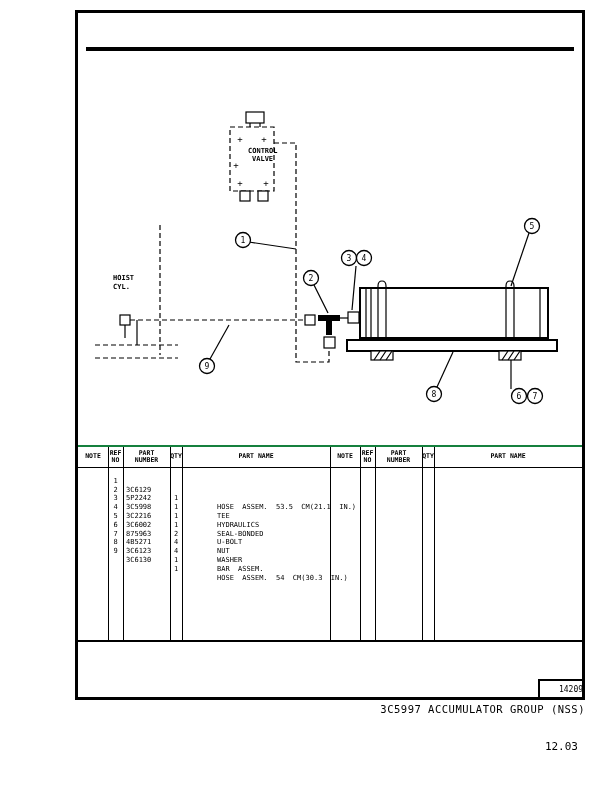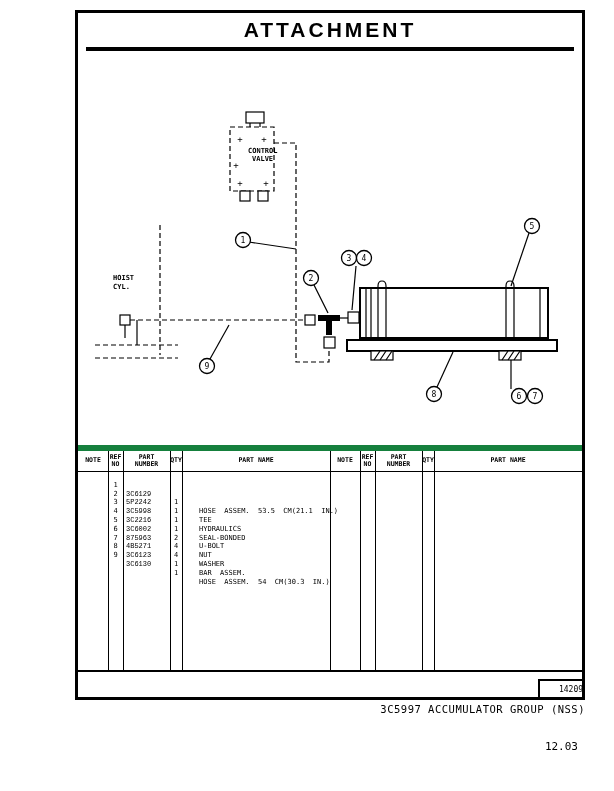--- a/index.html
+++ b/index.html
@@ -26,55 +26,54 @@
   svg .thick { stroke-width:2px; }
   svg .dash { stroke-dasharray:5 3; }
   svg .sq { fill:#fff; stroke:#000; stroke-width:1.2px; }
   svg text { fill:#000; font-family:"DejaVu Sans Mono", monospace; }
   svg .lbl { font-size:7px; font-weight:bold; }
   svg .plus { font-size:9px; text-anchor:middle; }
   .co circle { fill:#fff; stroke:#000; stroke-width:1.3px; }
   .co text { font-size:8px; text-anchor:middle; }
 
   .table-area {
-    position:absolute; top:432px; left:0; width:504px; height:227px;
-    border-top:6px solid #15803d; border-bottom:2px solid #000;
+    position:absolute; top:432px; left:0; width:504px; height:197px;
+    border-top:2px solid #15803d; border-bottom:2px solid #000;
   }
   .vline { position:absolute; top:0; bottom:0; width:1px; background:#000; }
   .hdr-bottom { position:absolute; top:20px; left:0; right:0; height:1px; background:#000; }
   .th {
     position:absolute; top:0; height:20px;
     display:flex; flex-direction:column; align-items:center; justify-content:center;
     font-weight:bold; font-size:6.5px; line-height:7.5px; text-align:center;
   }
   .rows { position:absolute; top:21px; left:0; right:0; }
   .trow { position:relative; height:8.8px; font-size:7px; line-height:8.8px; white-space:pre; }
   .c-ref  { position:absolute; left:30px; width:15px; text-align:center; }
-  .c-pn   { position:absolute; left:48px;font-family:Liberation Mono, monospace; }
+  .c-pn   { position:absolute; left:48px; }
   .c-qty  { position:absolute; left:92px; width:12px; text-align:center; }
-  .c-name { position:absolute; left:89px;padding-left:32px; }
+  .c-name { position:absolute; left:107px;padding-left:32px; }
   .form-box {
     position:absolute; right:0; bottom:0; width:44px; height:18px;
     border-left:2px solid #000; border-top:2px solid #000;
     display:flex; align-items:center; justify-content:center; font-size:8px;padding-left:20px;
   }
   .caption {
     position:absolute; top:703px; left:75px; width:510px; text-align:right;
     font-size:10.5px; letter-spacing:0.5px;
   }
   .page-number { position:absolute; top:740px; right:36px; font-size:11px;margin-left:8px; }
 </style>
 </head>
 <body>
 
 <div class="page">
   <div class="frame">
 
     <div class="header">
-      <span>ATTACHMENT</span>
     </div>
     <div class="header-rule"></div>
 
     <svg class="diagram" viewBox="0 0 504 397" xmlns="http://www.w3.org/2000/svg">
 
       <g>
         <rect class="sq" x="168" y="64" width="18" height="11"></rect>
         <line class="ln" x1="172" y1="75" x2="172" y2="79"></line>
         <line class="ln" x1="182" y1="75" x2="182" y2="79"></line>
         <rect class="ln dash" x="152" y="79" width="44" height="64"></rect>

